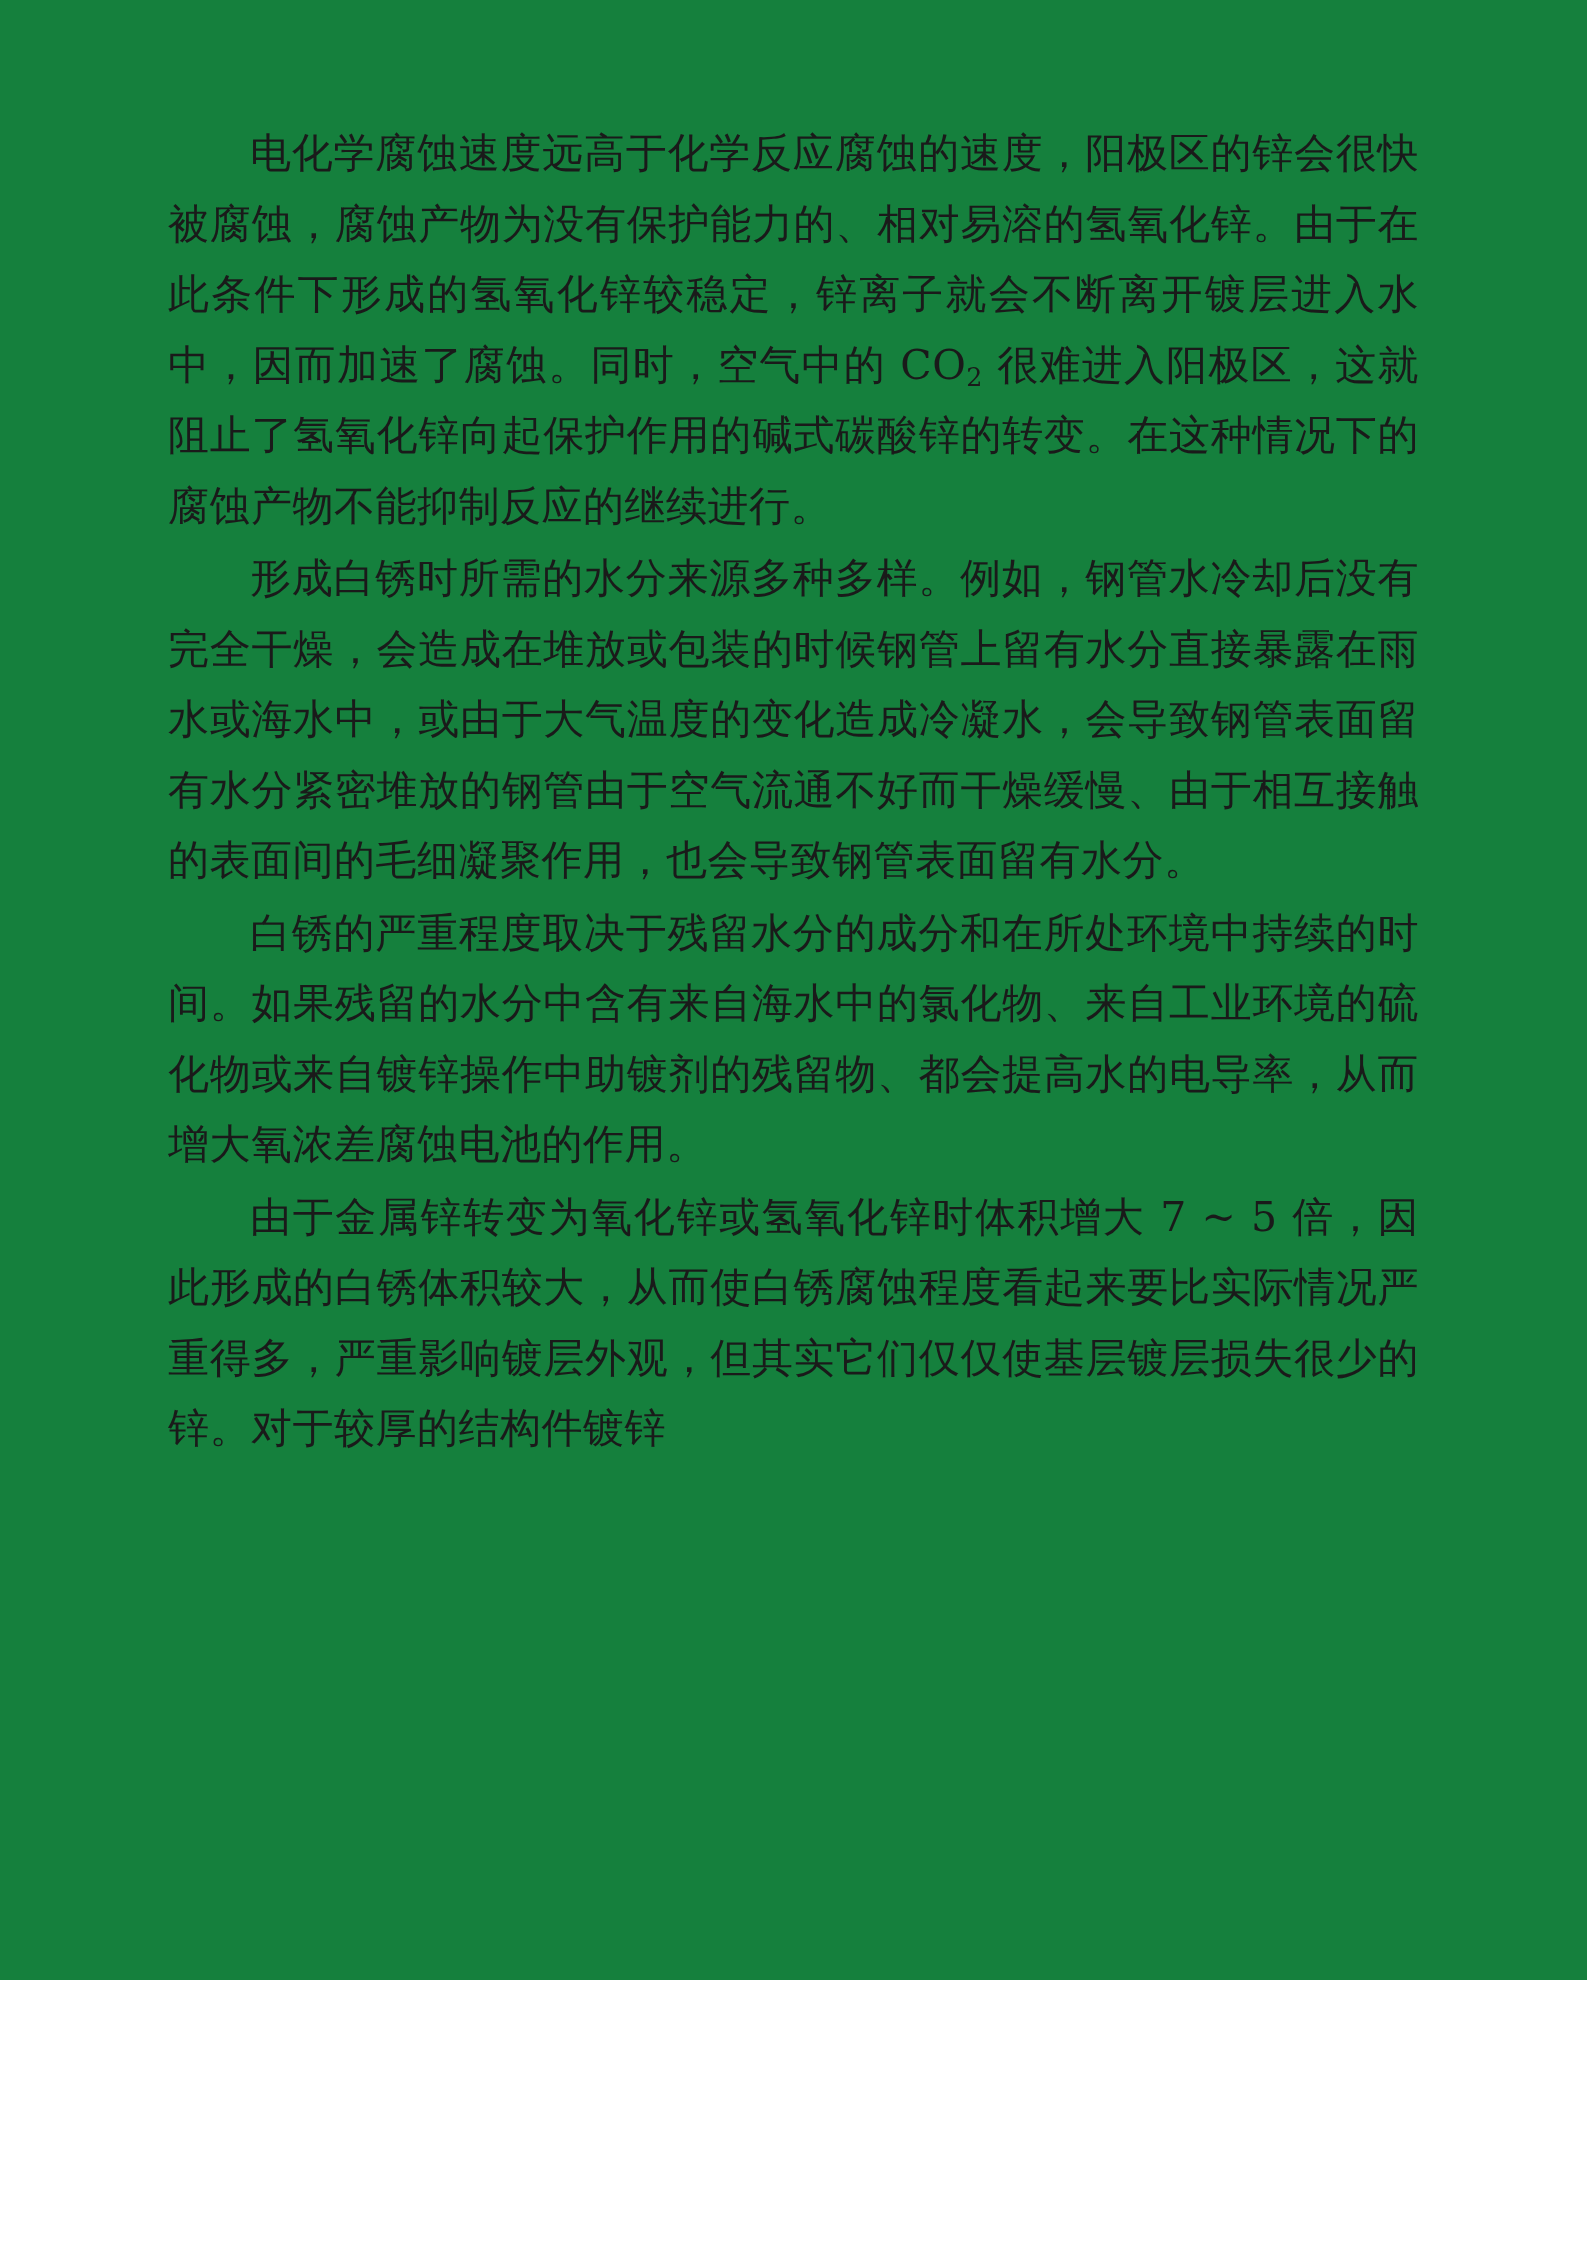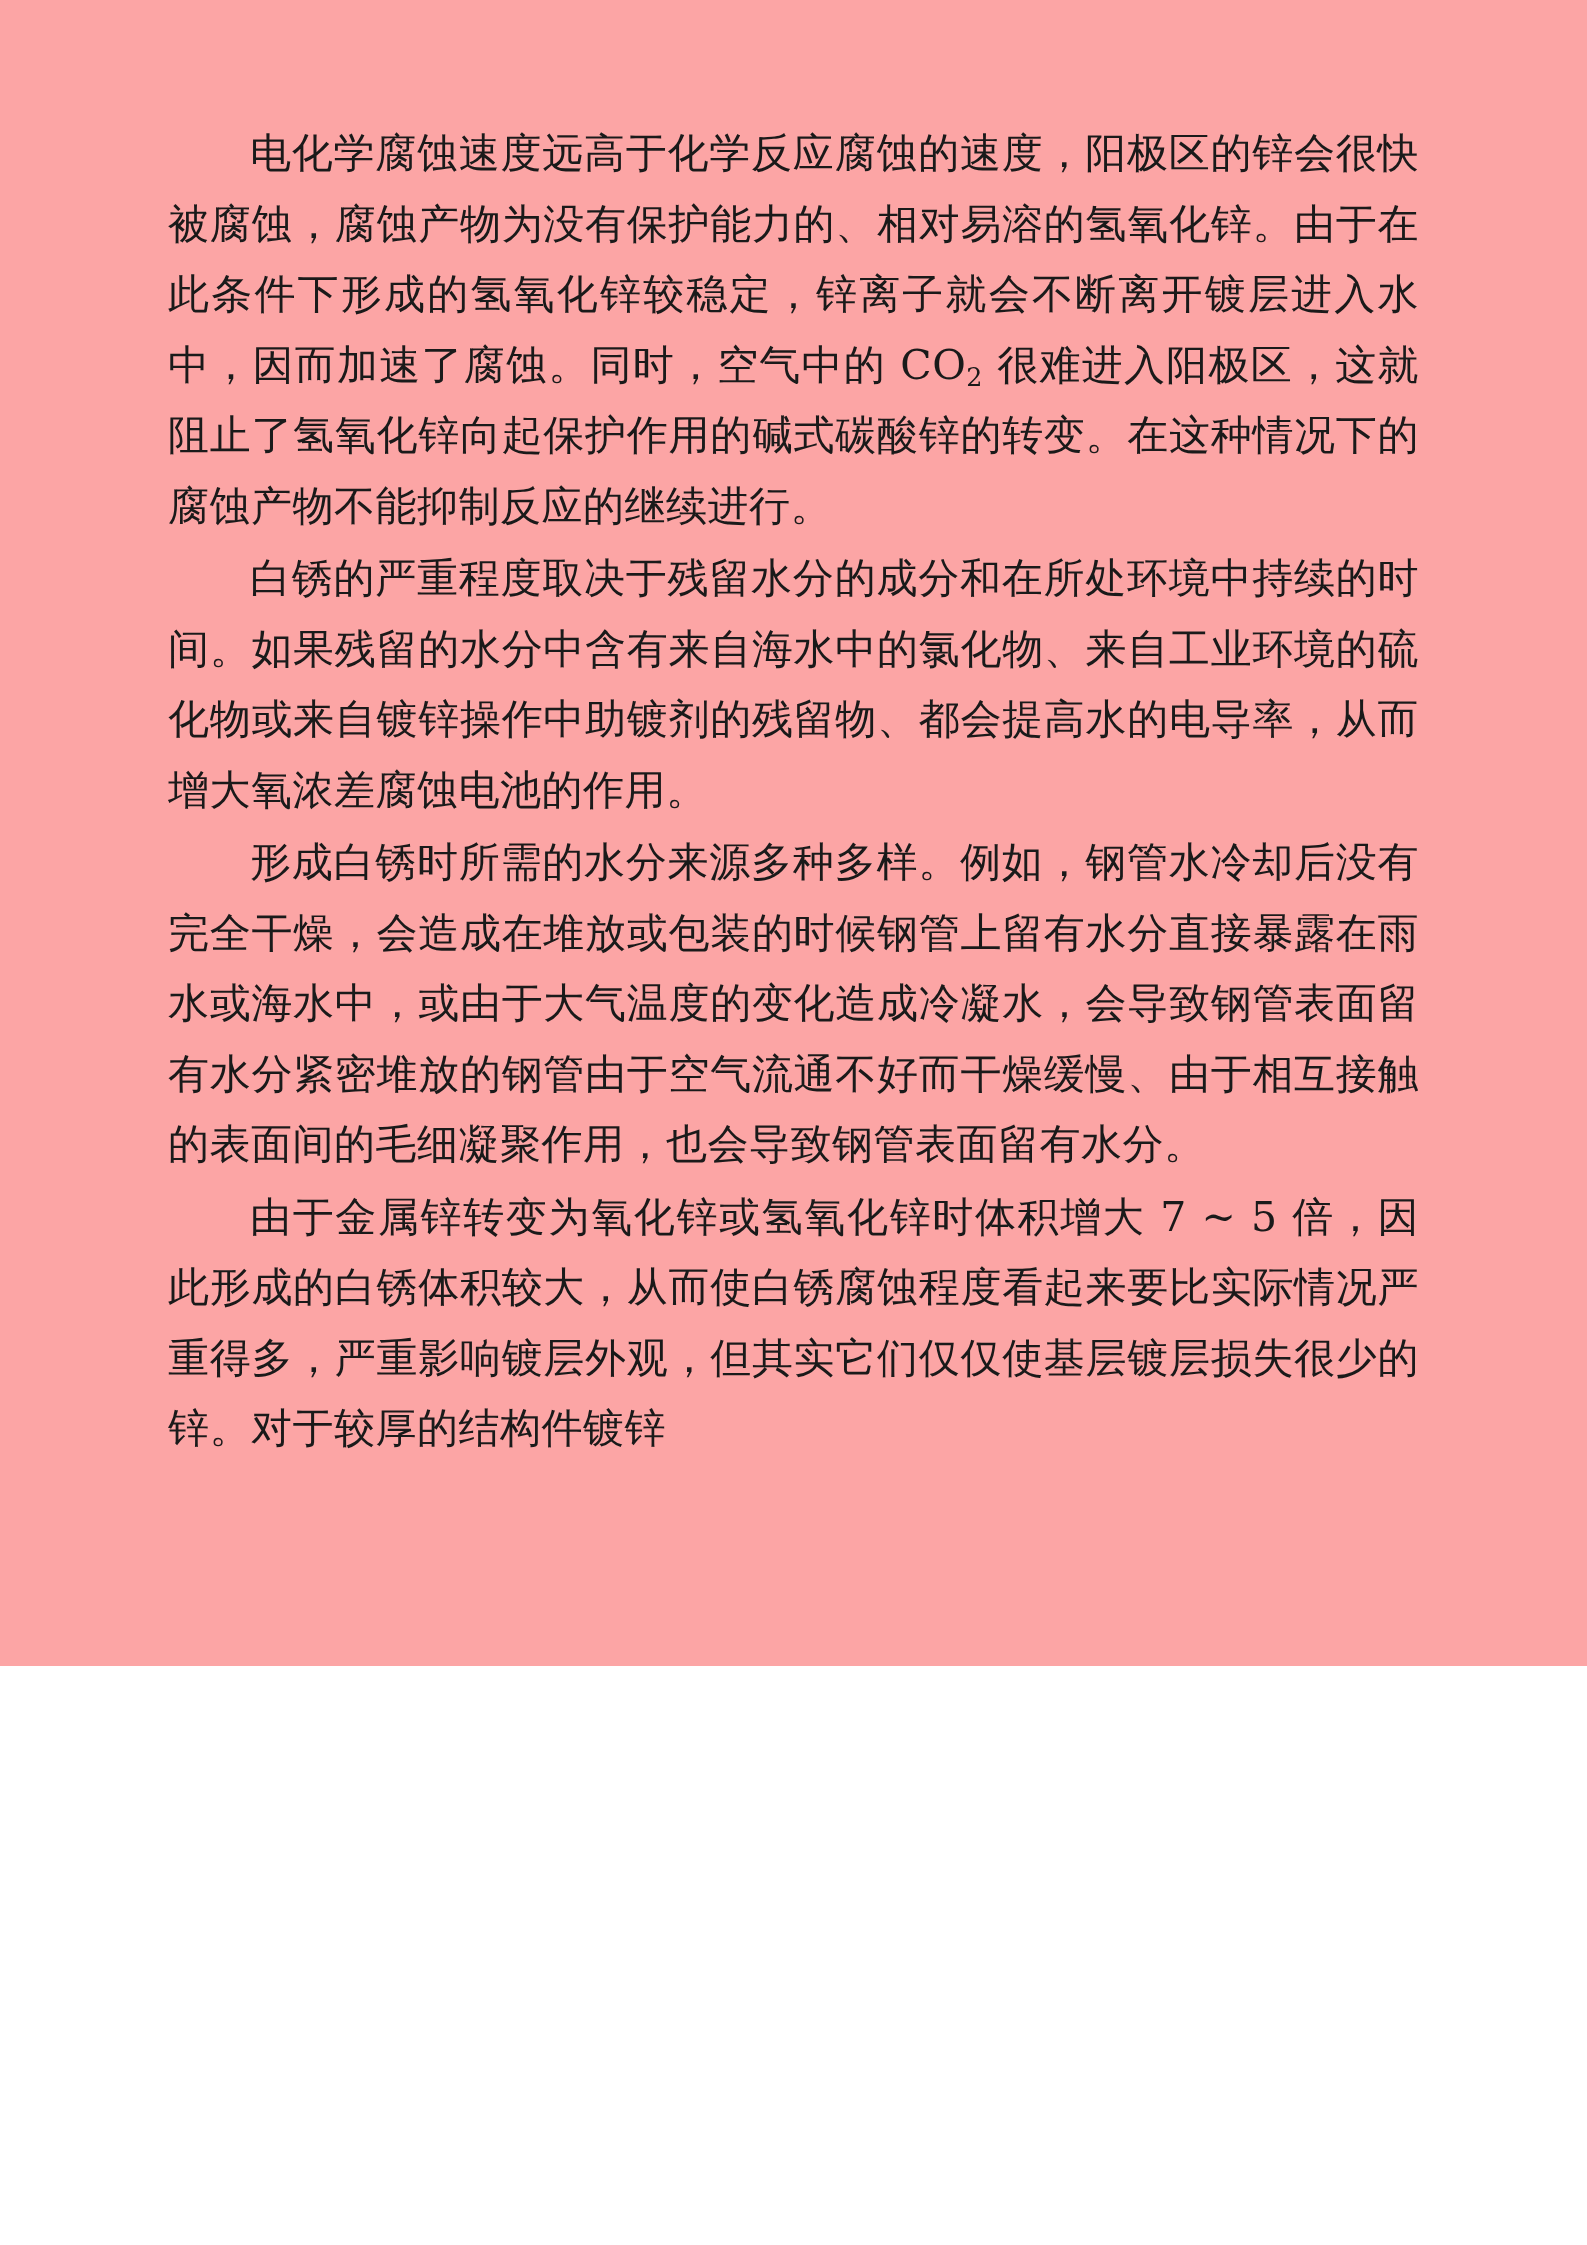--- a/index.html
+++ b/index.html
@@ -10,22 +10,22 @@
   body {
     width: 1587px;
     height: 2245px;
     font-family: "DejaVu Serif", "Liberation Serif", serif;
     color: #1a1a1a;
     overflow: hidden;
   }
   .page {
     position: relative;
     width: 1587px;
-    height: 1666px;
-    background: #fca5a5;
+    height: 1980px;
+    background: #15803d;
     box-sizing: border-box;
     padding: 118px 168px 0 168px;
   }
   .body-text {
     font-size: 41px;
     line-height: 1.72;
     letter-spacing: 0.5px;
     text-align: justify;
     text-justify: inter-ideograph;
   }
@@ -40,17 +40,17 @@
     position: relative;
     top: 0.30em;
   }
 </style>
 </head>
 <body>
 
 <div class="page">
   <div class="body-text" id="body-container">
       <p class="para"><span>电化学腐蚀速度远高于化学反应腐蚀的速度，阳极区的锌会很快被腐蚀，腐蚀产物为没有保护能力的、相对易溶的氢氧化锌。由于在此条件下形成的氢氧化锌较稳定，锌离子就会不断离开镀层进入水中，因而加速了腐蚀。同时，空气中的 CO</span><sub>2</sub><span> 很难进入阳极区，这就阻止了氢氧化锌向起保护作用的碱式碳酸锌的转变。在这种情况下的腐蚀产物不能抑制反应的继续进行。</span></p>
+      <p class="para"><span>形成白锈时所需的水分来源多种多样。例如，钢管水冷却后没有完全干燥，会造成在堆放或包装的时候钢管上留有水分直接暴露在雨水或海水中，或由于大气温度的变化造成冷凝水，会导致钢管表面留有水分紧密堆放的钢管由于空气流通不好而干燥缓慢、由于相互接触的表面间的毛细凝聚作用，也会导致钢管表面留有水分。</span></p>
       <p class="para"><span>白锈的严重程度取决于残留水分的成分和在所处环境中持续的时间。如果残留的水分中含有来自海水中的氯化物、来自工业环境的硫化物或来自镀锌操作中助镀剂的残留物、都会提高水的电导率，从而增大氧浓差腐蚀电池的作用。</span></p>
-      <p class="para"><span>形成白锈时所需的水分来源多种多样。例如，钢管水冷却后没有完全干燥，会造成在堆放或包装的时候钢管上留有水分直接暴露在雨水或海水中，或由于大气温度的变化造成冷凝水，会导致钢管表面留有水分紧密堆放的钢管由于空气流通不好而干燥缓慢、由于相互接触的表面间的毛细凝聚作用，也会导致钢管表面留有水分。</span></p>
       <p class="para"><span>由于金属锌转变为氧化锌或氢氧化锌时体积增大 7 ~ 5 倍，因此形成的白锈体积较大，从而使白锈腐蚀程度看起来要比实际情况严重得多，严重影响镀层外观，但其实它们仅仅使基层镀层损失很少的锌。对于较厚的结构件镀锌</span></p>
     </div>
 </div>
 
 </body></html>

